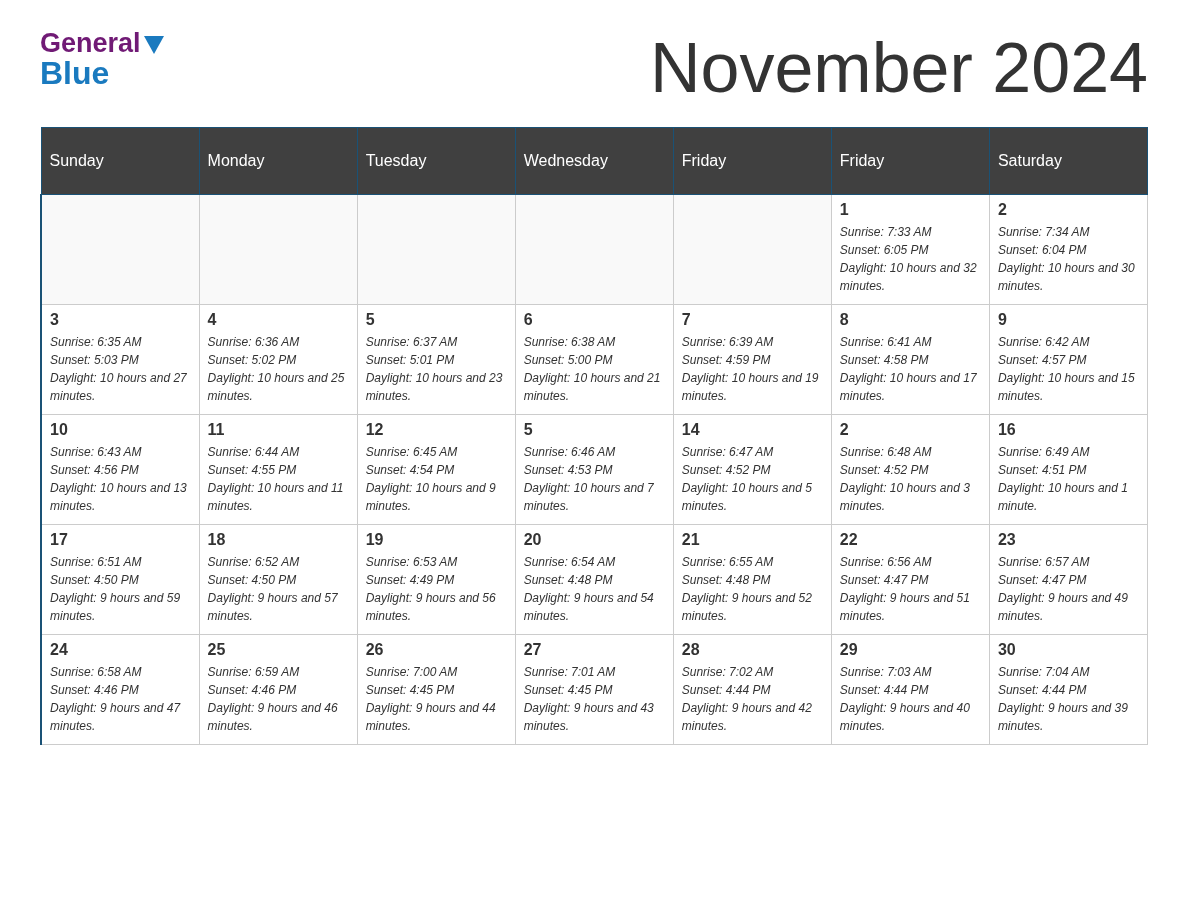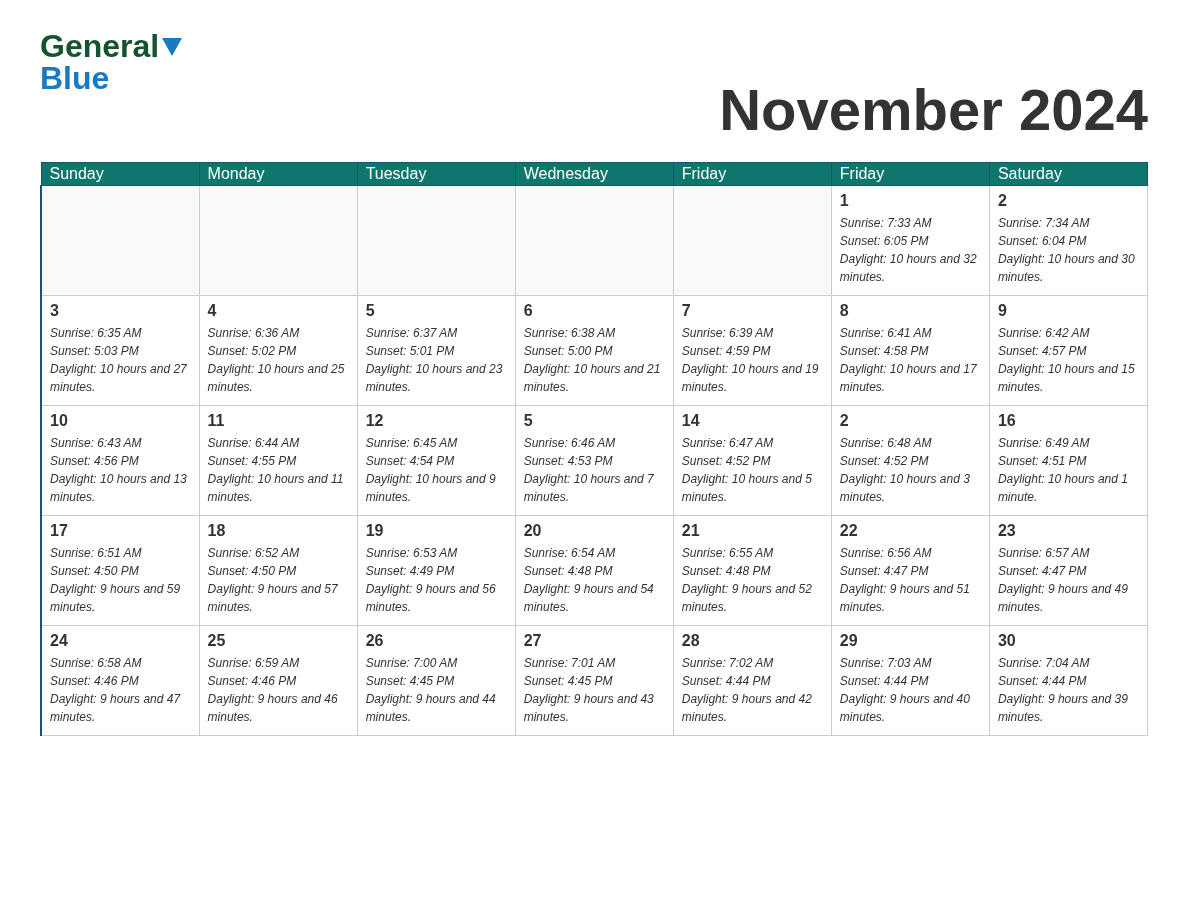--- a/index.html
+++ b/index.html
@@ -15,59 +15,58 @@
       justify-content: space-between;
       align-items: flex-start;
       margin-bottom: 20px;
     }
     .logo {
       display: flex;
       flex-direction: column;
       align-items: flex-start;
     }
     .logo-text-general {
-      font-size: 32px;
+      font-size: 27px;
       font-weight: bold;
-      color: #14532d;
+      color: #701a75;
       line-height: 1;
     }
     .logo-text-blue {
       font-size: 32px;
       font-weight: bold;
       color: #1a7abf;
       line-height: 1;
     }
     .logo-top-row {
       display: flex;
       align-items: center;
     }
     .title-area {
       text-align: right;
     }
     .month-title {
-      font-size: 58px;
-      font-weight: bold;
+      font-size: 70px;
+      font-weight: normal;
       color: #333;
       line-height: 1.1;
-      margin-top: 48px;
     }
     .location-title {
       font-size: 20px;
       color: #555;
       margin-top: 4px;
     }
     table {
       width: 100%;
       border-collapse: collapse;
       table-layout: fixed;
     }
     thead th {
-      background-color: #0f766e;
+      background-color: #404040;
       color: #fff;
-      padding: 2px 8px;
+      padding: 24px 8px;
       font-size: 16px;
       font-weight: normal;
       text-align: left;
       border: 1px solid #1a5276;
     }
     tbody td {
       border: 1px solid #ccc;
       vertical-align: top;
       padding: 6px 8px;
       height: 110px;

